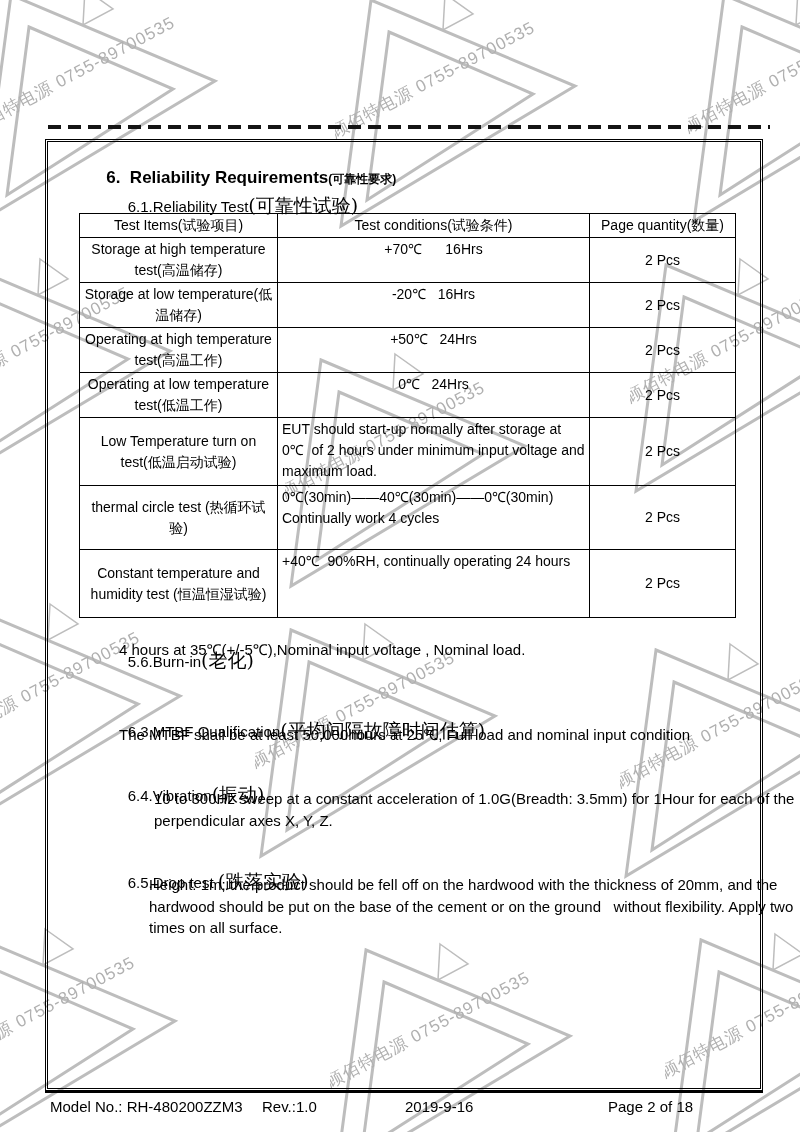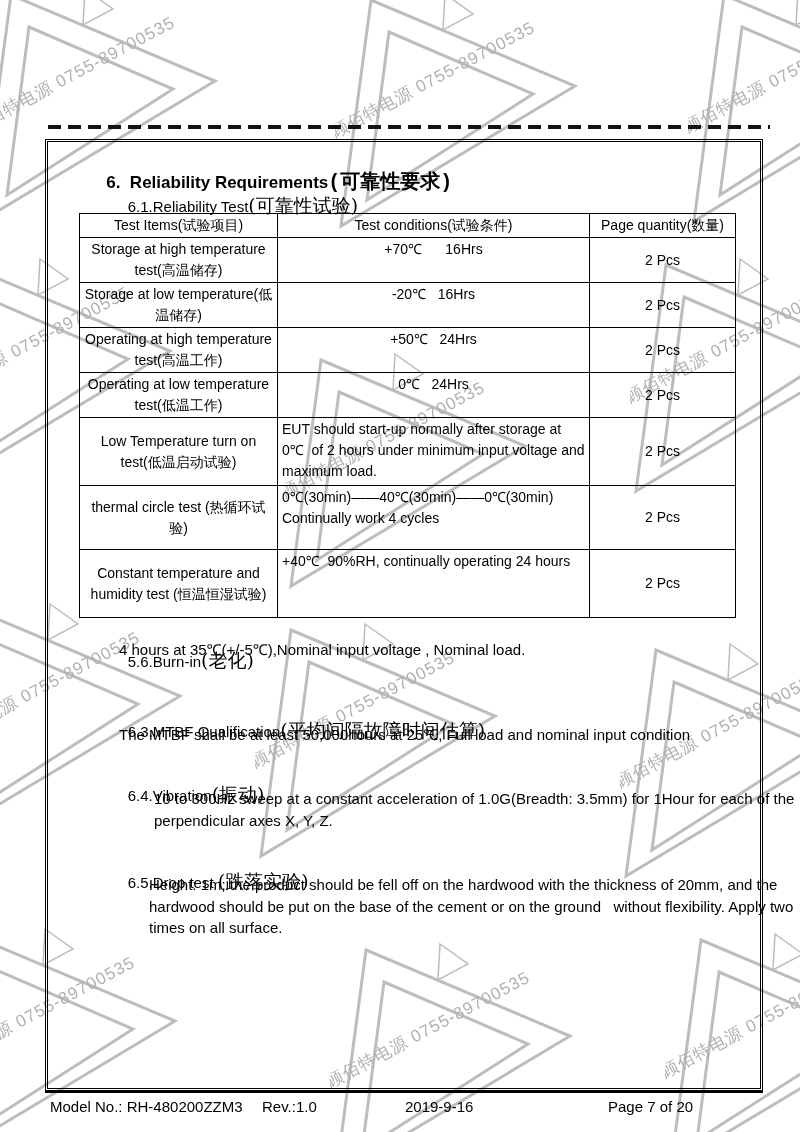--- a/index.html
+++ b/index.html
@@ -17,21 +17,21 @@
     background:repeating-linear-gradient(90deg,#141414 0 13px, transparent 13px 20px);
   }
   .frame {
     position:absolute; left:45px; top:139px; width:716px; height:950px;
     border:1px solid #000; border-bottom:3px solid #000;
   }
   .frame-inner { position:absolute; left:1px; top:1px; right:1px; bottom:1px; border:1px solid #000; }
   .frame-content { position:absolute; left:3px; top:3px; right:3px; bottom:3px; }
 
   .main-title { position:absolute; left:10px; top:5px; font-size:17px; font-weight:bold; white-space:pre-wrap; }
-  .main-title .cn-big { font-size:20px; font-family:Liberation Mono, monospace; }
+  .main-title .cn-big { font-size:12px; font-family:Liberation Sans, sans-serif; }
 
   .sec-head { position:absolute; font-size:15px; white-space:pre-wrap; }
   .sec-head .cn { font-size:19px; font-family:"DejaVu Serif", serif; }
   .sec-body { position:absolute; font-size:15px; line-height:21.5px; white-space:pre-wrap; }
 
   .pos-s61 { left:37px; top:33px; }
   .pos-s62h { left:37px; top:488px; }  .pos-s62b { left:70px; top:496px; width:640px; }
   .pos-s63h { left:37px; top:558px; }  .pos-s63b { left:70px; top:581px; width:700px; }
   .pos-s64h { left:37px; top:622px; }  .pos-s64b { left:87px; top:645px; width:667px;margin-left:18px; }
   .pos-s65h { left:37px; top:709px; }  .pos-s65b { left:67px; top:731px; width:673px;margin-left:33px; }
@@ -224,17 +224,17 @@
         </div>
         <div class="sec-body pos-s65b">Height: 1m; the product should be fell off on the hardwood with the thickness of 20mm, and the hardwood should be put on the base of the cement or on the ground   without flexibility. Apply two times on all surface.</div>
 
       </div>
     </div>
 
     <div class="footer">
       <span class="f-model">Model No.: RH-480200ZZM3</span>
       <span class="f-rev">Rev.:1.0</span>
       <span class="f-date">2019-9-16</span>
-      <span class="f-page">Page 7 of 20</span>
+      <span class="f-page">Page 2 of 18</span>
     </div>
 
   </div>
 </div>
 
 </body></html>

